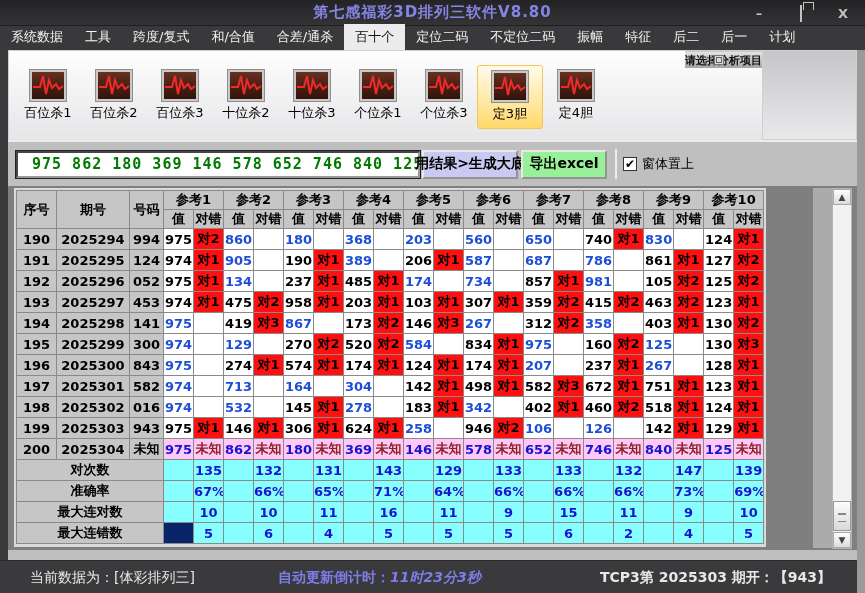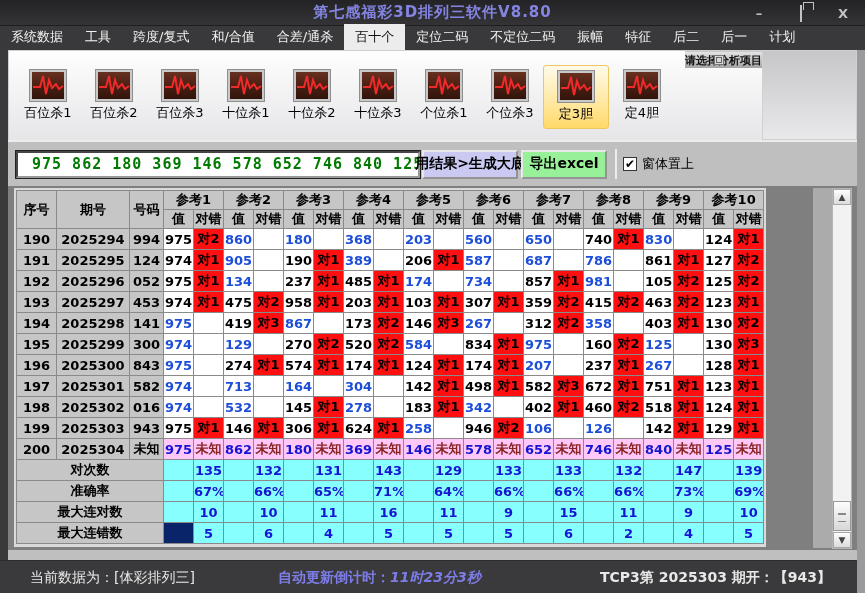--- a/index.html
+++ b/index.html
@@ -155,28 +155,20 @@
               </svg>
             </span>
             <div class="tool-label">百位杀3</div>
           </div>
           <div class="tool-btn">
             <span class="ekg">
               <svg width="32" height="26" viewBox="0 0 32 26">
                 <polyline points="1,15 8,15 11,4 14,22 17,8 20,16 24,12 27,17 31,14" fill="none" stroke="#F02A2A" stroke-width="2"></polyline>
               </svg>
             </span>
-            <div class="tool-label">十位杀1</div>
-          </div>
-          <div class="tool-btn">
-            <span class="ekg">
-              <svg width="32" height="26" viewBox="0 0 32 26">
-                <polyline points="1,15 8,15 11,4 14,22 17,8 20,16 24,12 27,17 31,14" fill="none" stroke="#F02A2A" stroke-width="2"></polyline>
-              </svg>
-            </span>
             <div class="tool-label">十位杀2</div>
           </div>
           <div class="tool-btn">
             <span class="ekg">
               <svg width="32" height="26" viewBox="0 0 32 26">
                 <polyline points="1,15 8,15 11,4 14,22 17,8 20,16 24,12 27,17 31,14" fill="none" stroke="#F02A2A" stroke-width="2"></polyline>
               </svg>
             </span>
             <div class="tool-label">十位杀3</div>
           </div>

